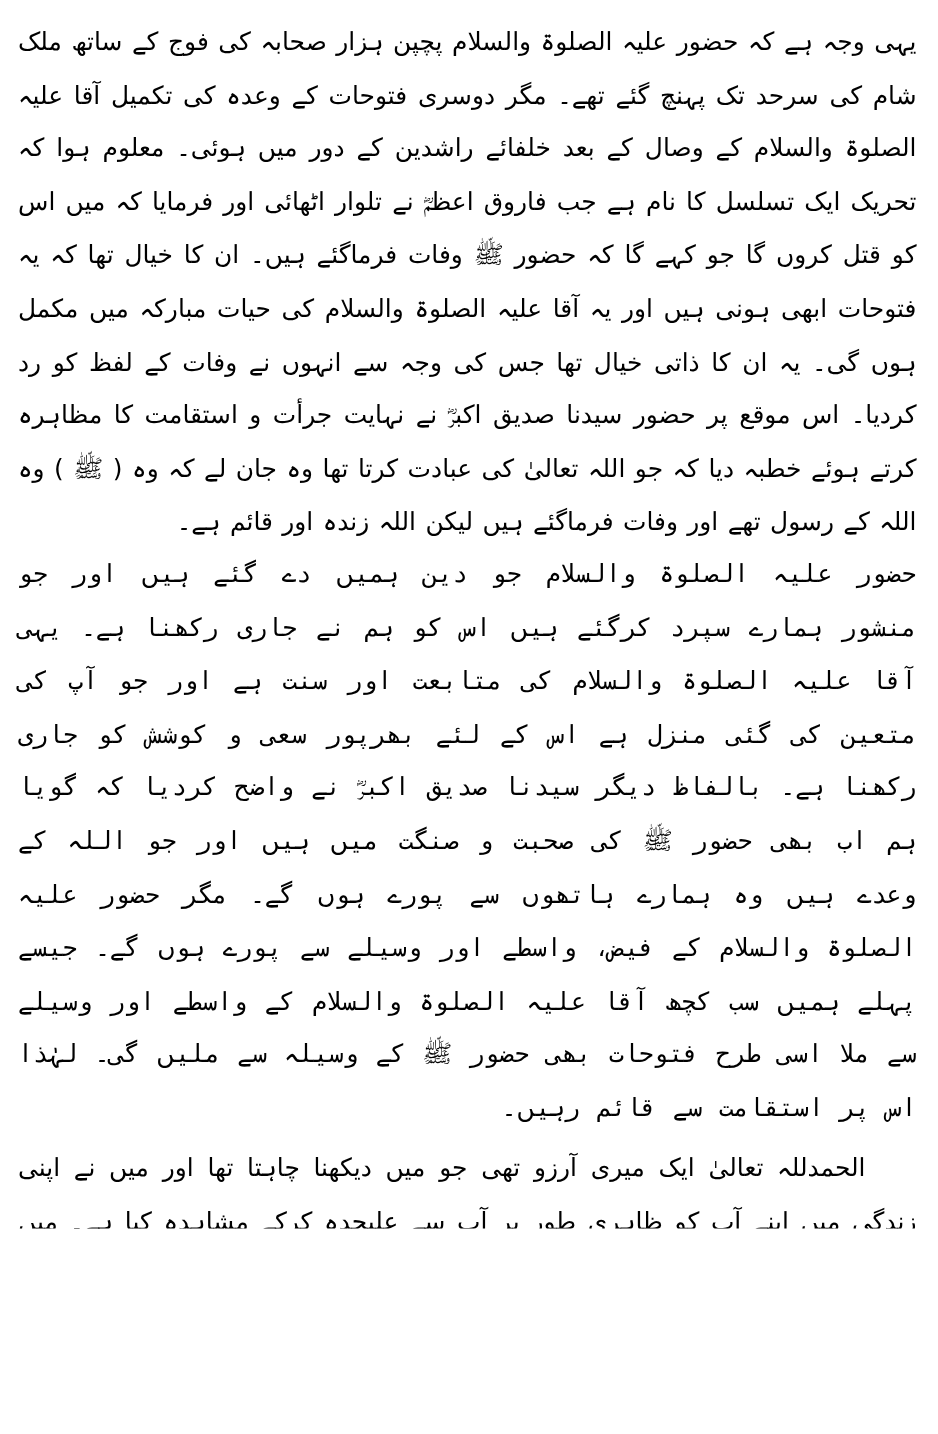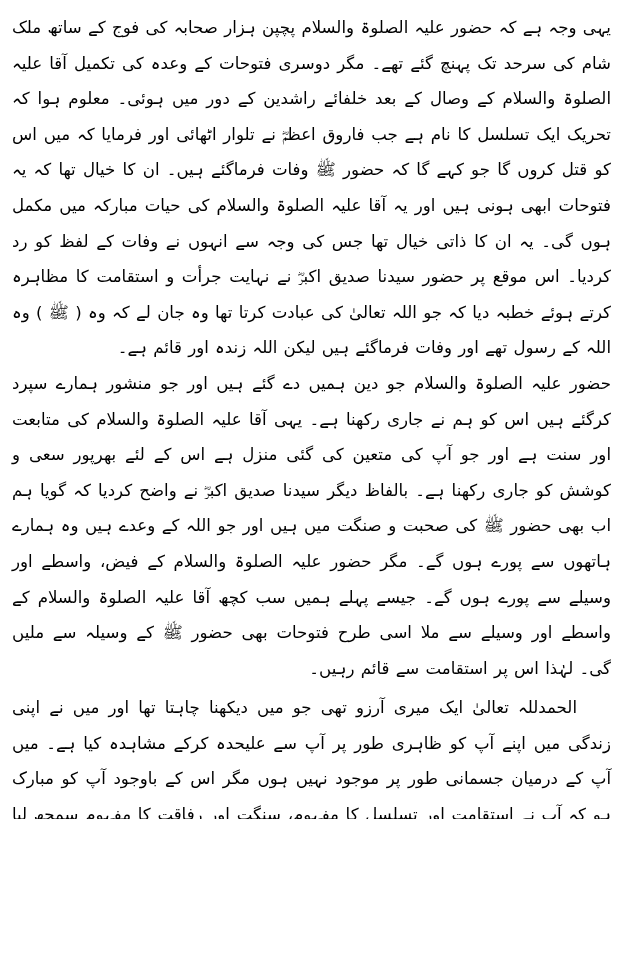--- a/index.html
+++ b/index.html
@@ -34,20 +34,21 @@
     font-size: 16.6px;
     line-height: 35.6px;
     letter-spacing: 0px;
     word-spacing: 1px;
     text-align: justify;
     text-align-last: right;
     direction: rtl;
   }
   p.para + p.para {
     margin-top: 0;
+    font-family: Liberation Mono, monospace;
   }
   p.para.indented {
     text-indent: 34px;
   }
   .spacer-sm {
     height: 4px;
   }
 </style>
 </head>
 <body>

